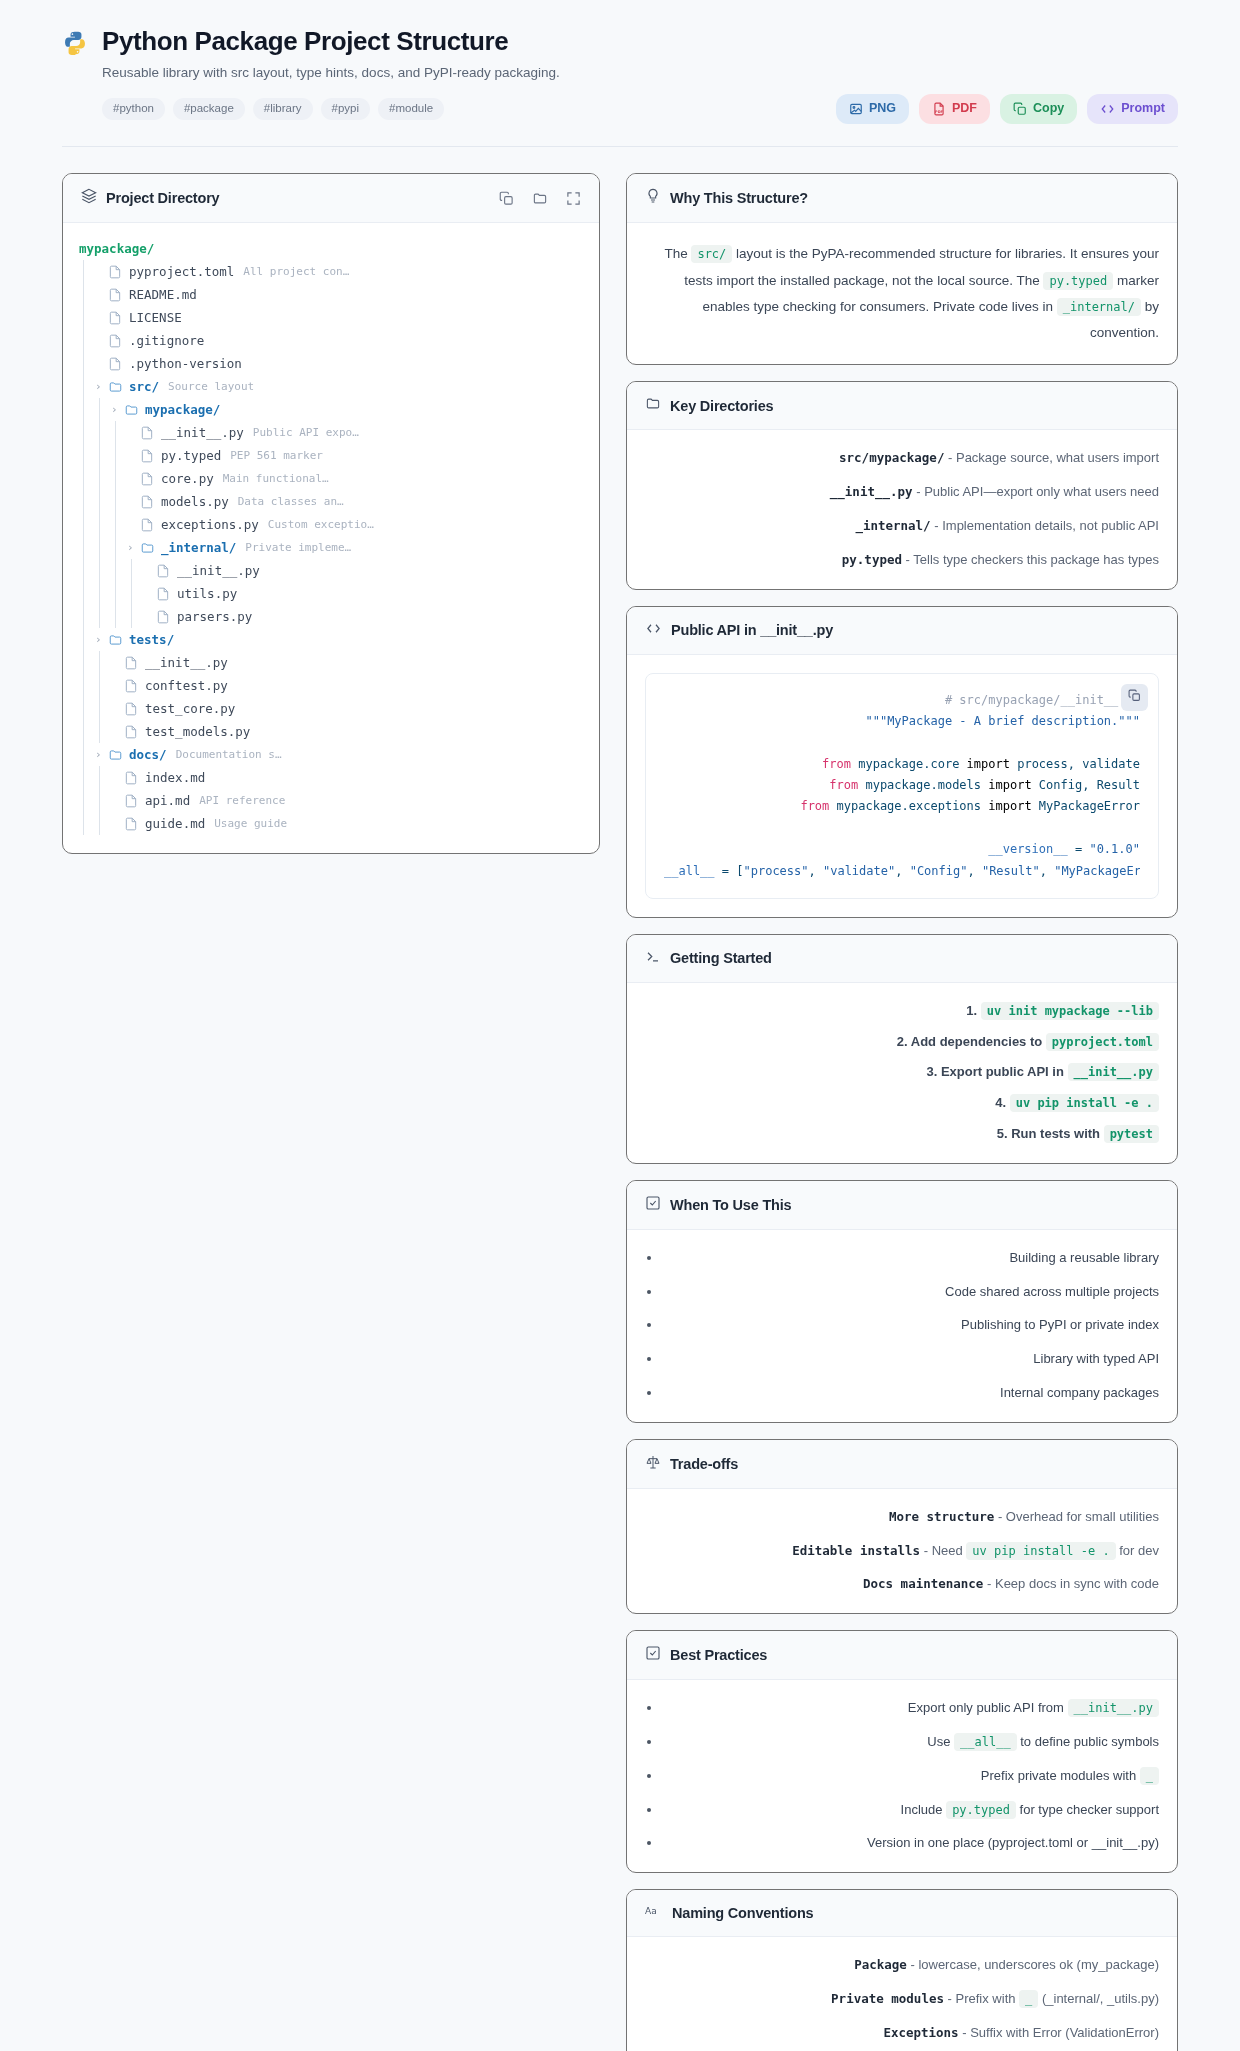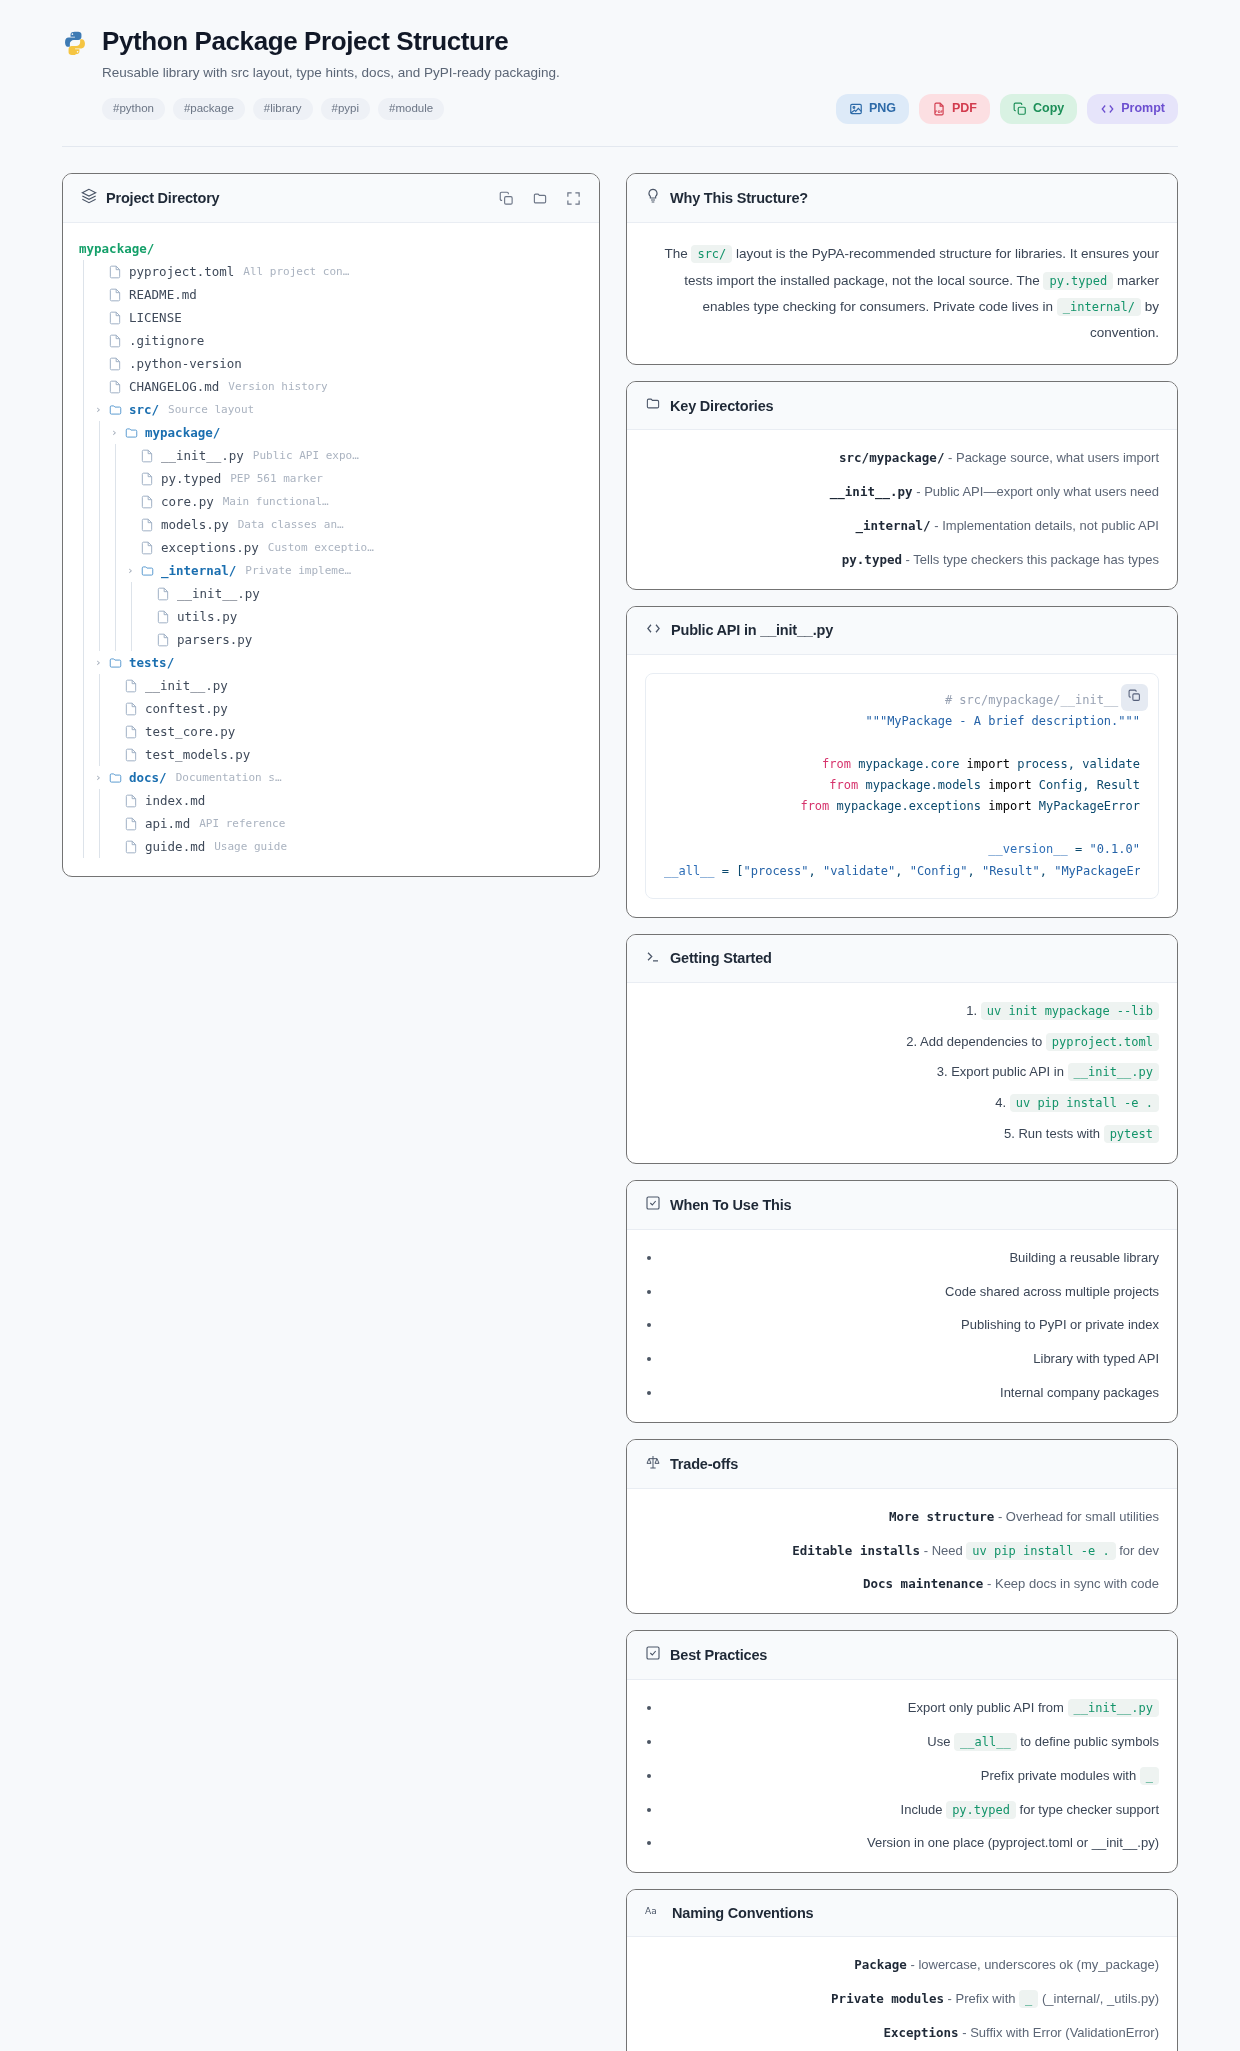--- a/index.html
+++ b/index.html
@@ -212,20 +212,21 @@
     cursor: pointer;
   }
 
   ol.steps { list-style: none; counter-reset: s; }
   ol.steps li {
     font-size: 13px;
     color: #3b4656;
     margin-bottom: 10px;
     line-height: 1.6;
     counter-increment: s;
+    font-weight: bold;
   }
   ol.steps li:last-child { margin-bottom: 0; }
   ol.steps li::before {
     content: counter(s) ". ";
     color: #3b4656;
   }
 
   ul.bullets { list-style: none; }
   ul.bullets li {
     font-size: 13px;
@@ -419,34 +420,20 @@
                   <path d="M14 2H6a2 2 0 0 0-2 2v16a2 2 0 0 0 2 2h12a2 2 0 0 0 2-2V8z"></path>
                   <path d="M14 2v6h6"></path>
                 </svg>
               </span>
               <span class="tname ">.python-version</span>
             </div>
             <div class="tnode">
               <div class="tguides">
                 <div class="tguide line"></div>
               </div>
-              <span class="chev blank">›</span>
-              <span class="ticon">
-                <svg width="14" height="14" viewBox="0 0 24 24" fill="none" stroke="#9fb0c4" stroke-width="1.7">
-                  <path d="M14 2H6a2 2 0 0 0-2 2v16a2 2 0 0 0 2 2h12a2 2 0 0 0 2-2V8z"></path>
-                  <path d="M14 2v6h6"></path>
-                </svg>
-              </span>
-              <span class="tname ">CHANGELOG.md</span>
-              <span class="tdesc">Version history</span>
-            </div>
-            <div class="tnode">
-              <div class="tguides">
-                <div class="tguide line"></div>
-              </div>
               <span class="chev">›</span>
               <span class="ticon">
                 <svg width="15" height="14" viewBox="0 0 24 24" fill="none" stroke="#5b9bd0" stroke-width="1.7">
                   <path d="M3 7a2 2 0 0 1 2-2h4l2 2h8a2 2 0 0 1 2 2v8a2 2 0 0 1-2 2H5a2 2 0 0 1-2-2z"></path>
                 </svg>
               </span>
               <span class="tname dir">src/</span>
               <span class="tdesc">Source layout</span>
             </div>
             <div class="tnode">

